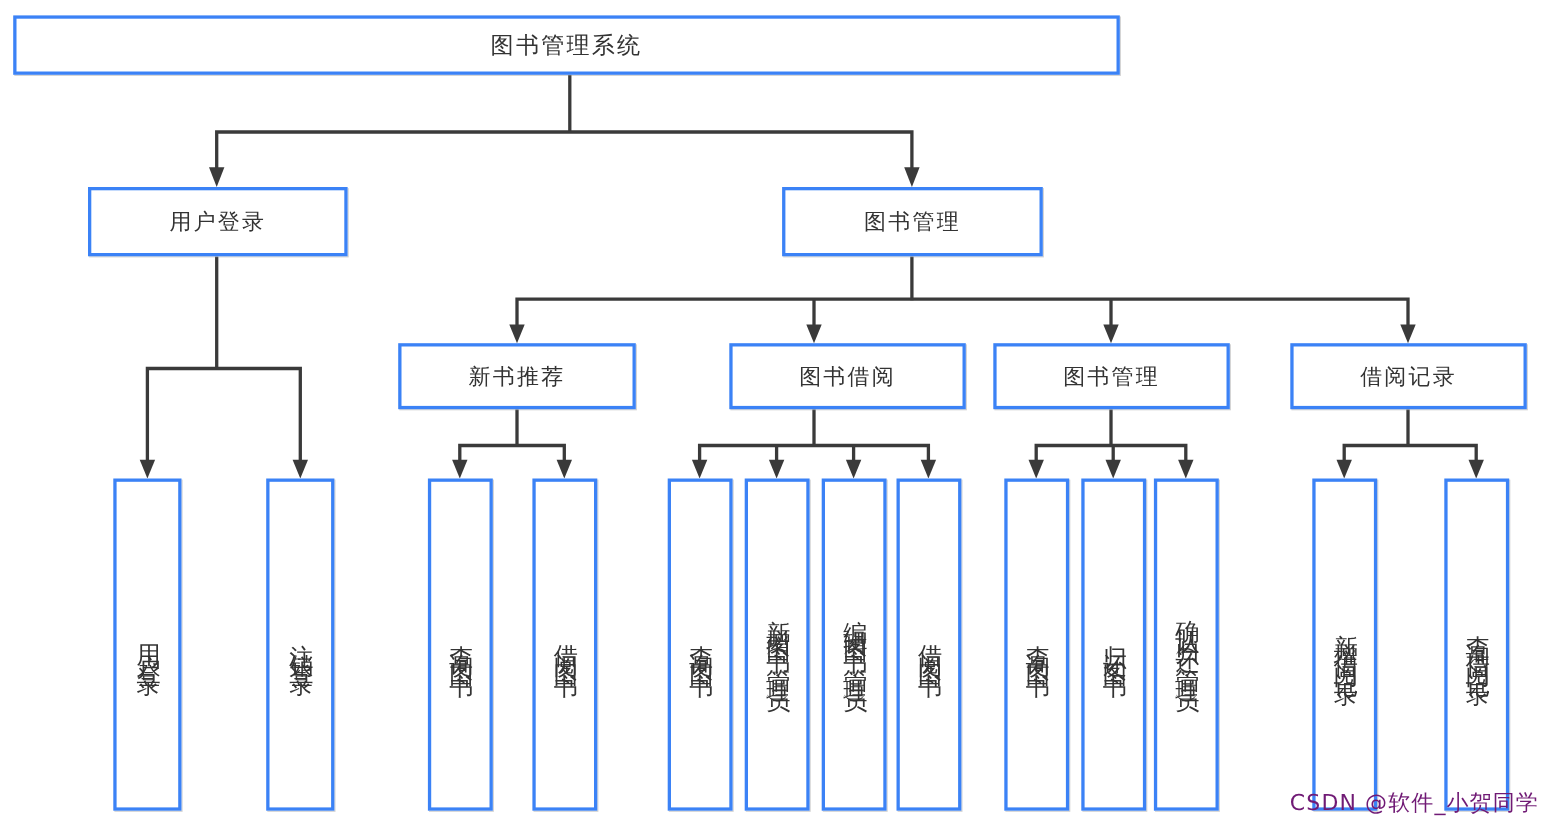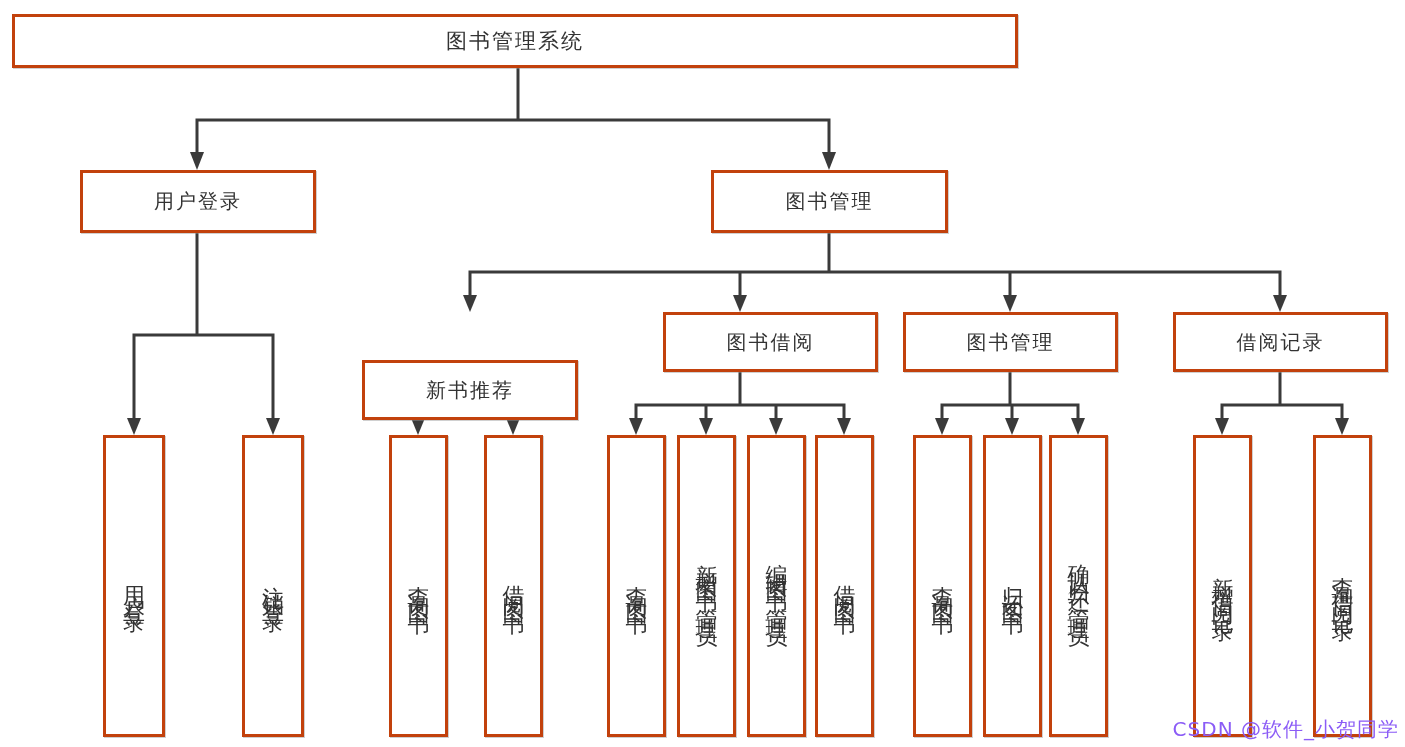--- a/index.html
+++ b/index.html
@@ -12,21 +12,21 @@
     overflow: hidden;
     color: #333333;
   }
   svg.connectors {
     position: absolute;
     left: 0; top: 0;
     width: 1405px; height: 747px;
   }
   .box {
     position: absolute;
-    border: 3px solid #c2410c;
+    border: 3px solid #3b82f6;
     background: #ffffff;
     box-sizing: border-box;
     display: flex;
     align-items: center;
     justify-content: center;
     box-shadow: 1px 1px 0 rgba(150,150,150,0.45);
   }
   .hbox {
     font-size: 20px;
     letter-spacing: 2px;
@@ -110,21 +110,21 @@
       <polygon points="1215,418 1229,418 1222,435"></polygon>
       <polygon points="1335,418 1349,418 1342,435"></polygon>
     </g>
   </svg>
 
   <div class="box hbox root-box" style="left:12px; top:14px; width:1006px; height:54px;">图书管理系统</div>
 
   <div class="box hbox" style="left:80px; top:170px; width:236px; height:63px;">用户登录</div>
   <div class="box hbox" style="left:711px; top:170px; width:237px; height:63px;text-align:center;">图书管理</div>
 
-  <div class="box hbox" style="left:362px; top:312px; width:216px; height:60px;margin-top:48px;">新书推荐</div>
+  <div class="box hbox" style="left:362px; top:312px; width:216px; height:60px;">新书推荐</div>
   <div class="box hbox" style="left:633px; top:312px; width:215px; height:60px;margin-left:30px;">图书借阅</div>
   <div class="box hbox" style="left:903px; top:312px; width:215px; height:60px;">图书管理</div>
   <div class="box hbox" style="left:1173px; top:312px; width:215px; height:60px;">借阅记录</div>
 
   <div class="box vbox" style="left:103px; top:435px; width:62px; height:302px;">用户登录</div>
   <div class="box vbox" style="left:242px; top:435px; width:62px; height:302px;">注销登录</div>
 
   <div class="box vbox" style="left:389px; top:435px; width:59px; height:302px;">查询图书</div>
   <div class="box vbox" style="left:484px; top:435px; width:59px; height:302px;">借阅图书</div>
 
@@ -133,15 +133,15 @@
   <div class="box vbox" style="left:747px; top:435px; width:59px; height:302px;">编辑图书（管理员）</div>
   <div class="box vbox" style="left:815px; top:435px; width:59px; height:302px;">借阅图书</div>
 
   <div class="box vbox" style="left:913px; top:435px; width:59px; height:302px;">查询图书</div>
   <div class="box vbox" style="left:983px; top:435px; width:59px; height:302px;">归还图书</div>
   <div class="box vbox" style="left:1049px; top:435px; width:59px; height:302px;">确认归还（管理员）</div>
 
   <div class="box vbox" style="left:1193px; top:435px; width:59px; height:302px;">新增借阅记录</div>
   <div class="box vbox" style="left:1313px; top:435px; width:59px; height:302px;">查询借阅记录</div>
 
-  <div class="watermark" style="color: #8b5cf6;">CSDN @软件_小贺同学</div>
+  <div class="watermark" style="color: #701a75;">CSDN @软件_小贺同学</div>
 
 </div>
 
 </body></html>

